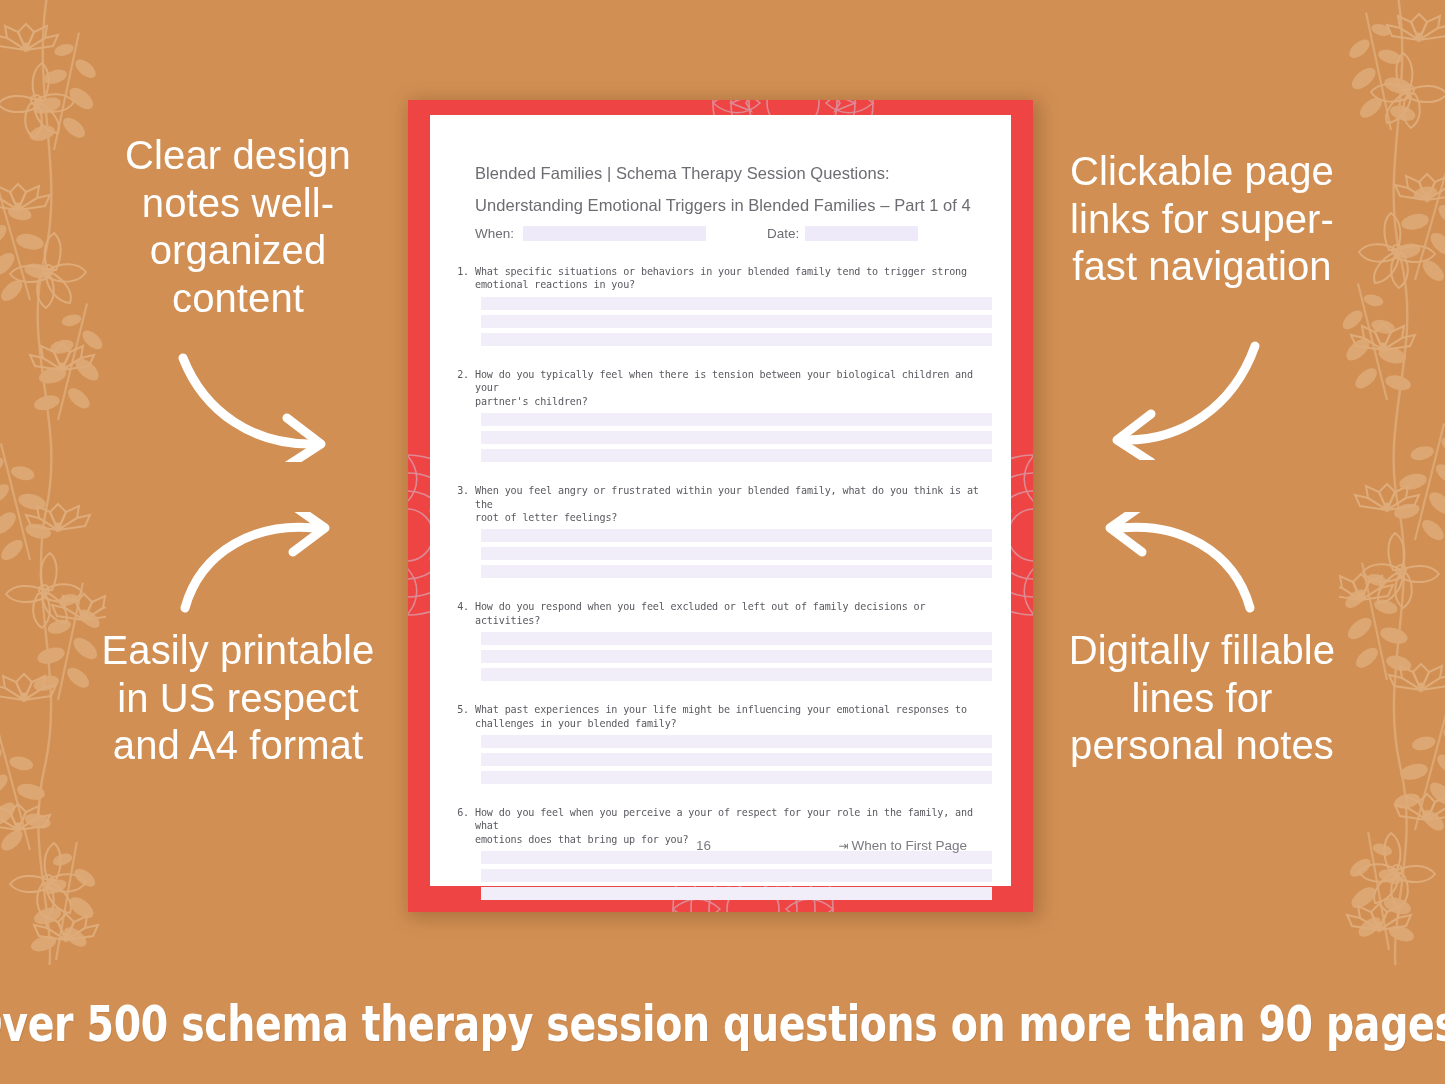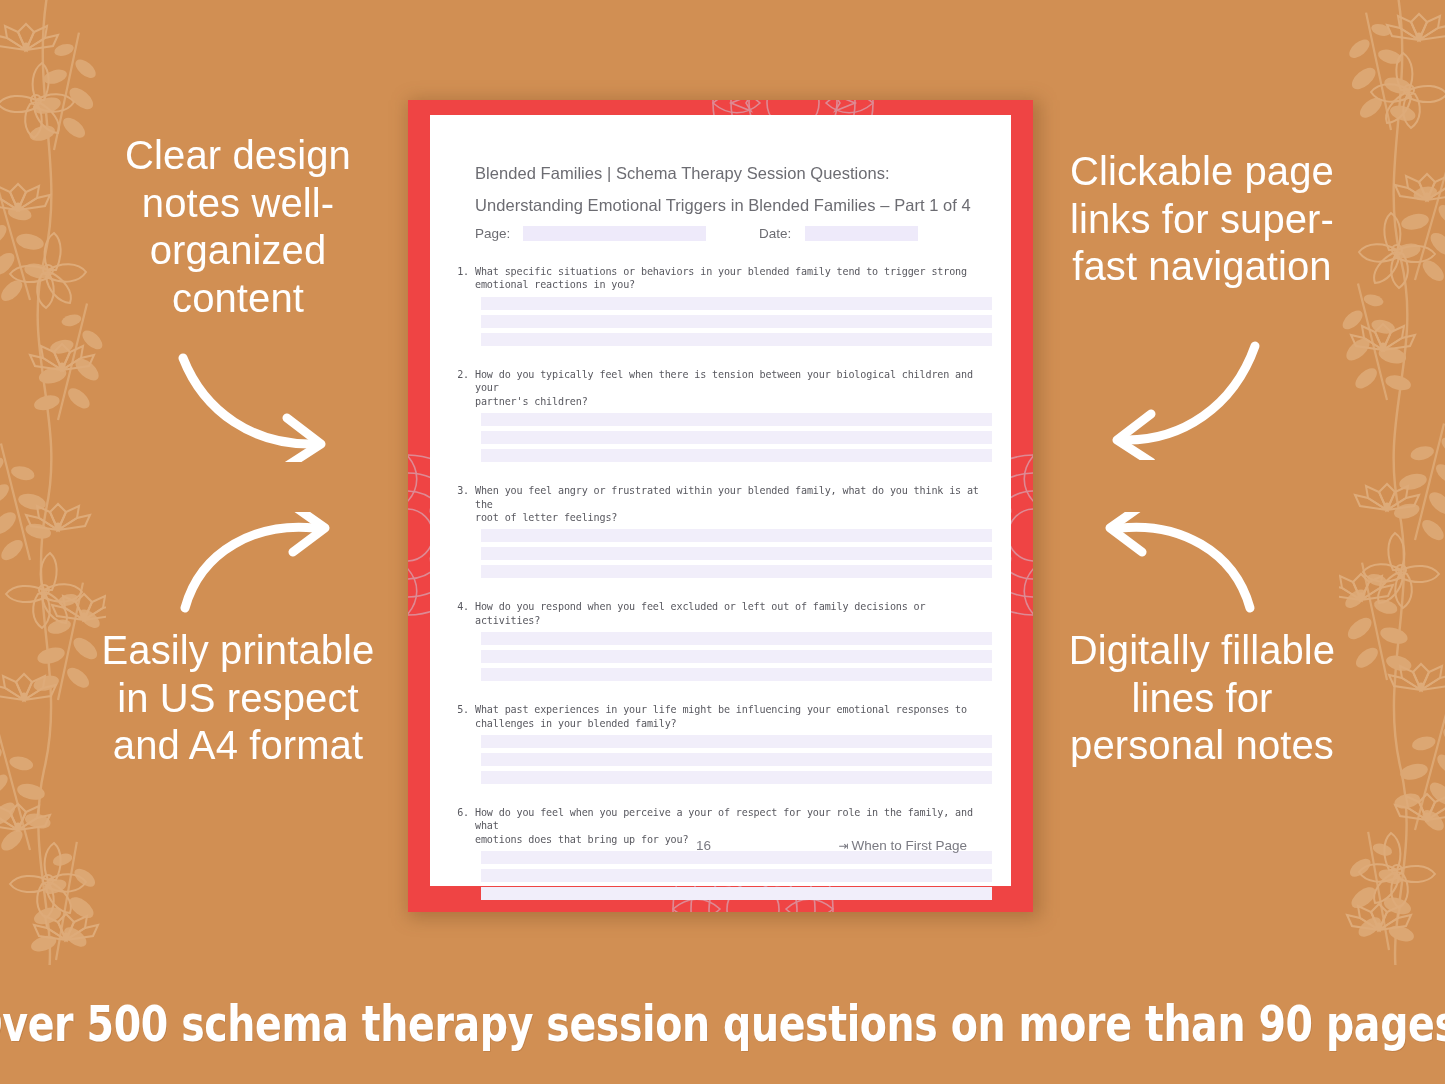--- a/index.html
+++ b/index.html
@@ -120,21 +120,21 @@
     top: 1px;
   }
   .nd-fill {
     position: absolute;
     height: 15px;
     background: #eeeafa;
     top: 1px;
   }
   .nd-name-label { left: 0px; }
   .nd-name-fill  { left: 48px;  width: 183px; }
-  .nd-date-label { left: 284px; }
+  .nd-date-label { left: 292px; }
   .nd-date-fill  { left: 330px; width: 113px; }
 
   .questions {
     position: absolute;
     left: 26px;
     top: 150px;
     width: 536px;
   }
   .q-block { position: relative; }
   .q-row {
@@ -426,21 +426,21 @@
   </div>
 
   <div class="doc-page">
 
     <div class="doc-title">
       <div>Blended Families | Schema Therapy Session Questions:</div>
       <div>Understanding Emotional Triggers in Blended Families   – Part 1 of 4</div>
     </div>
 
     <div class="namedate">
-      <span class="nd-label nd-name-label">Page:</span>
+      <span class="nd-label nd-name-label">When:</span>
       <span class="nd-fill nd-name-fill"></span>
       <span class="nd-label nd-date-label">Date:</span>
       <span class="nd-fill nd-date-fill"></span>
     </div>
 
     <div class="questions" id="questions-container">
         <div class="q-block" style="margin-bottom: 22px;">
           <div class="q-row">
             <span class="q-num">1.</span>
             <span class="q-text">What specific situations or behaviors in your blended family tend to trigger strong

